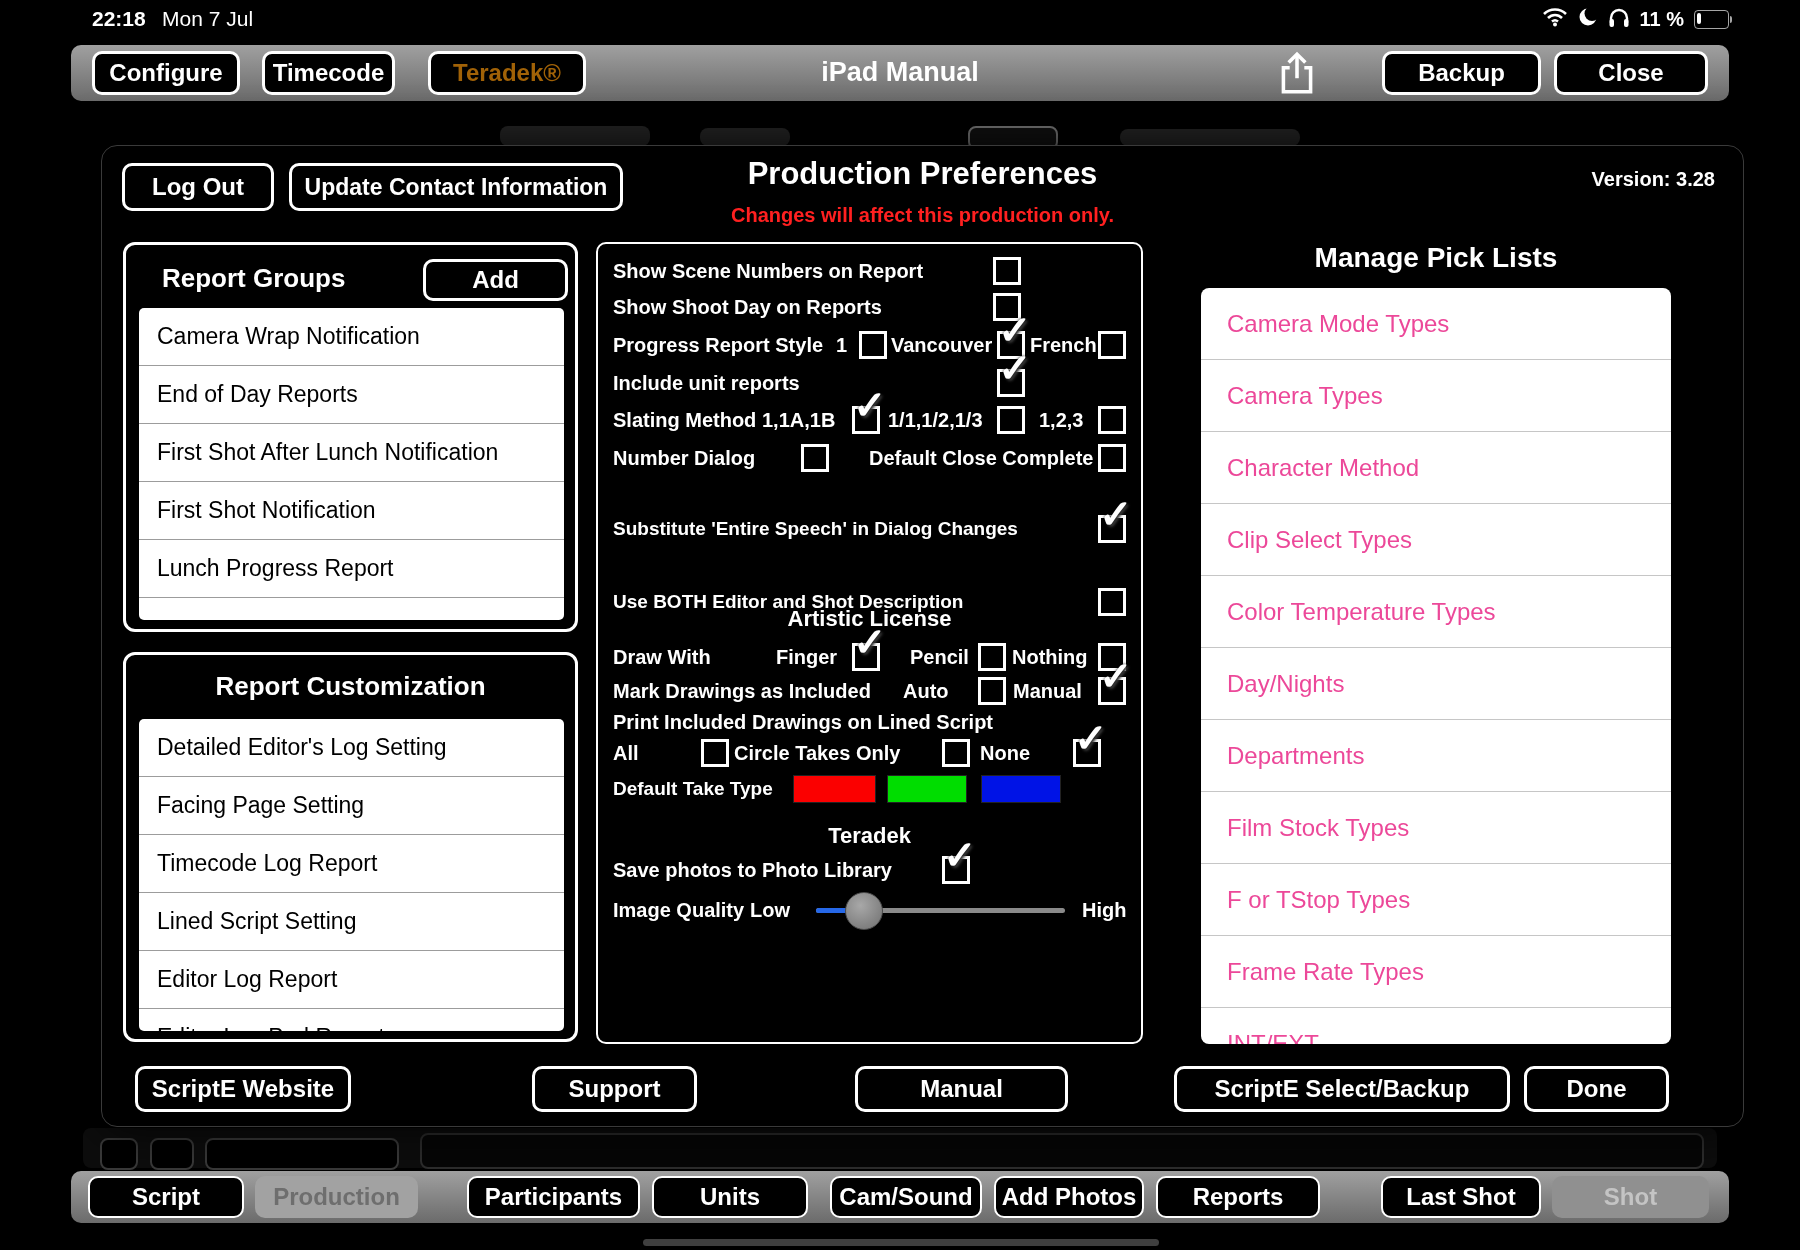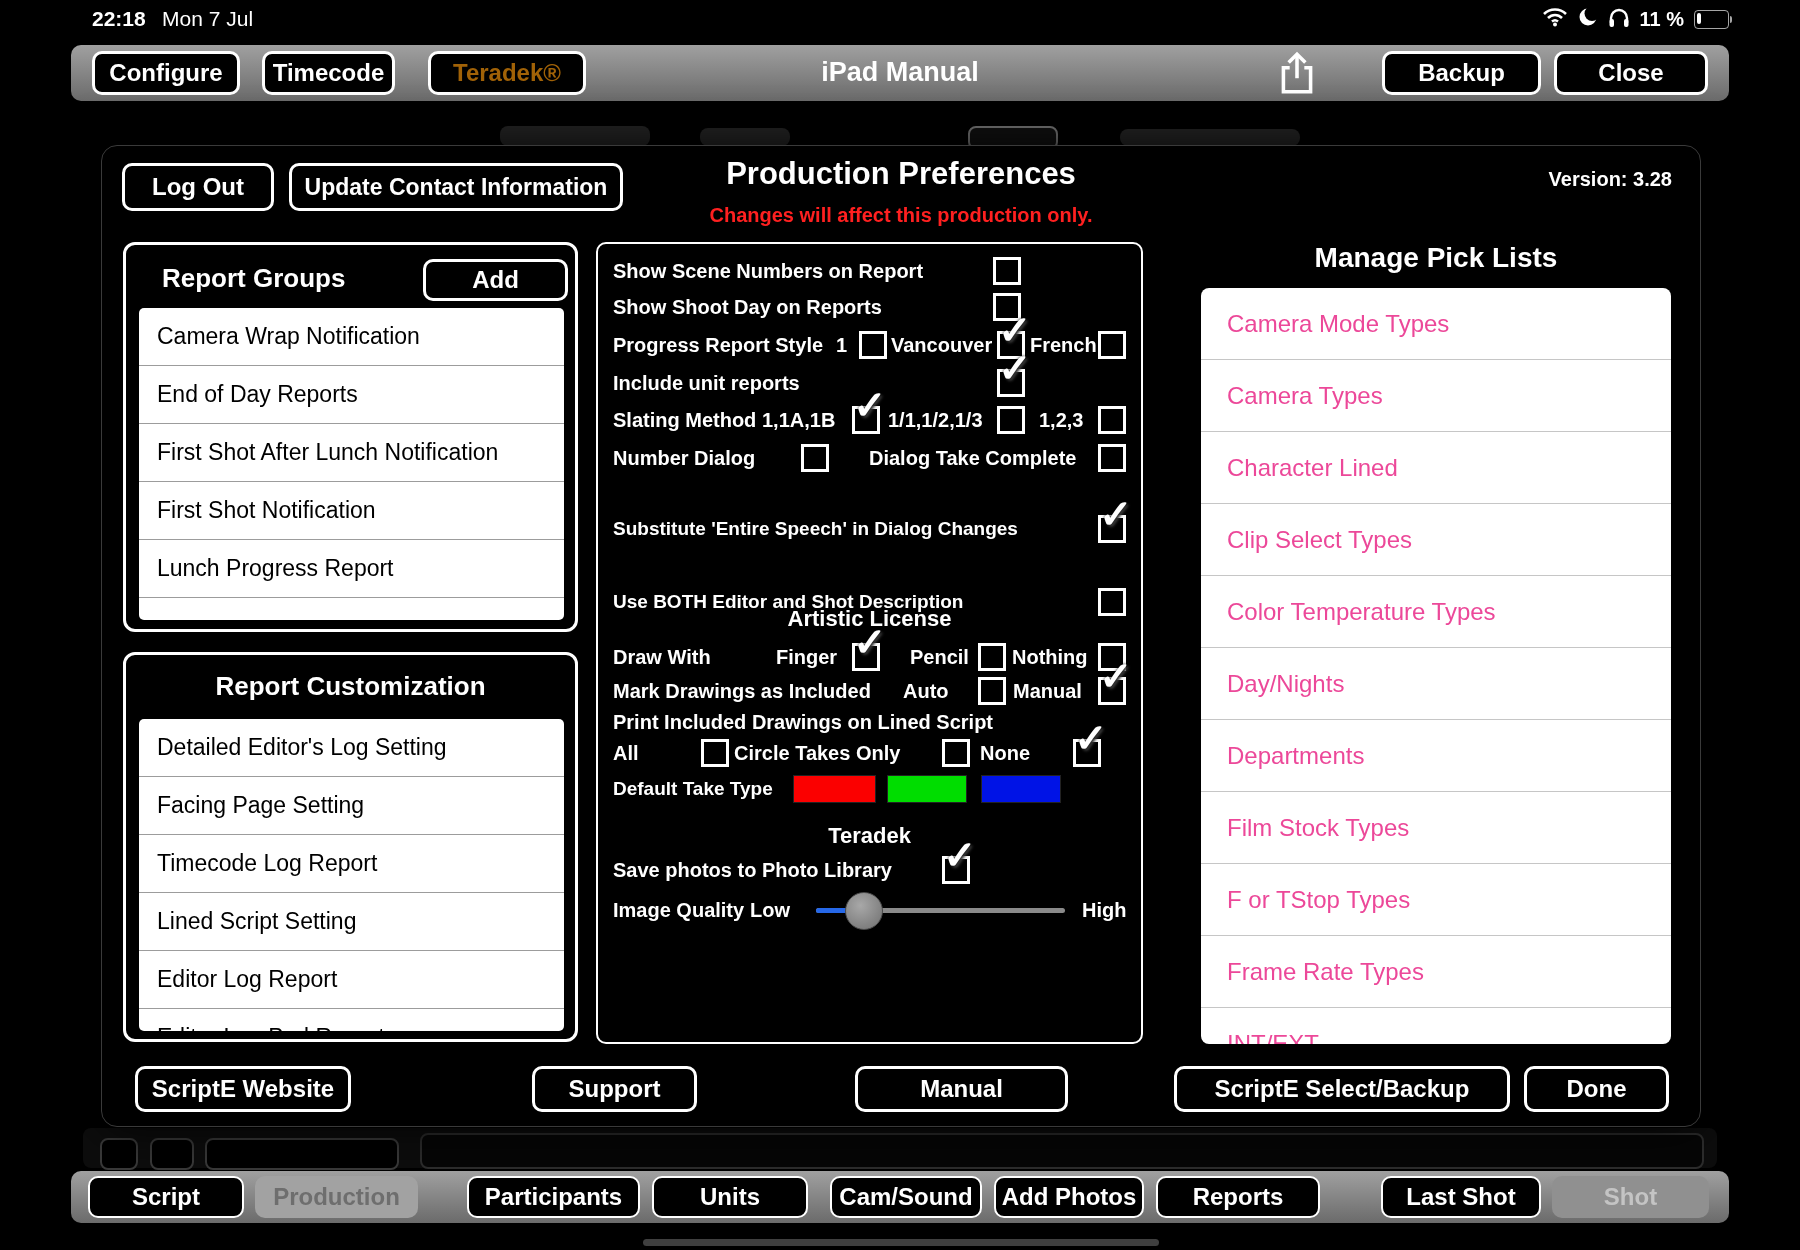--- a/index.html
+++ b/index.html
@@ -93,21 +93,21 @@
 <div class="remnant" style="left:500px;top:126px;width:150px;height:20px;"></div>
 <div class="remnant" style="left:700px;top:128px;width:90px;height:18px;"></div>
 <div class="remnant" style="left:968px;top:126px;width:86px;height:20px;border:2px solid #777;background:#111;"></div>
 <div class="remnant" style="left:1120px;top:129px;width:180px;height:17px;"></div>
 <div class="remnant" style="left:83px;top:1128px;width:1634px;height:40px;background:#0d0d0d;"></div>
 <div class="remnant" style="left:100px;top:1138px;width:34px;height:28px;background:#000;border:2px solid #3a3a3a;"></div>
 <div class="remnant" style="left:150px;top:1138px;width:40px;height:28px;background:#000;border:2px solid #3a3a3a;"></div>
 <div class="remnant" style="left:205px;top:1138px;width:190px;height:28px;background:#000;border:2px solid #3a3a3a;"></div>
 <div class="remnant" style="left:420px;top:1133px;width:1280px;height:32px;background:#060606;border:2px solid #2d2d2d;"></div>
 
-<div class="abs" style="left:101px;top:145px;width:1598px;height:980px;background:#000;border:1px solid #3a3a3a;border-radius:16px;box-shadow:0 0 50px rgba(0,0,0,.9);">
+<div class="abs" style="left:101px;top:145px;width:1598px;height:980px;background:#000;border:1px solid #3a3a3a;border-radius:16px;box-shadow:0 0 50px rgba(0,0,0,.9);padding-left:43px;">
 
   <div class="btn" style="left:20px;top:17px;width:152px;height:48px;font-size:24px;">
     <span>Log Out</span>
   </div>
   <div class="btn" style="left:187px;top:17px;width:334px;height:48px;font-size:23px;">
     <span>Update Contact Information</span>
   </div>
   <div class="ctitle" style="top:10px;font-size:31px;">Production Preferences</div>
   <div class="ctitle" style="top:58px;font-size:20px;color:#ff2020;">Changes will affect this production only.</div>
   <div class="abs b" style="right:28px;top:22px;font-size:20px;">Version: 3.28</div>
@@ -172,21 +172,21 @@
           <span class="tick">✓</span>
         </span>
       <span class="plabel" style="left:290px;">1/1,1/2,1/3</span>
       <span class="cb" style="left:399px;"></span>
       <span class="plabel" style="left:441px;">1,2,3</span>
       <span class="cb" style="left:500px;"></span>
     </div>
     <div class="prow" style="top:196px;">
       <span class="plabel" style="left:15px;">Number Dialog</span>
       <span class="cb" style="left:203px;"></span>
-      <span class="plabel" style="left:271px;">Dialog Take Complete</span>
+      <span class="plabel" style="left:271px;">Default Close Complete</span>
       <span class="cb" style="left:500px;"></span>
     </div>
     <div class="prow" style="top:267px;font-size:19px;">
       <span class="plabel" style="left:15px;">Substitute 'Entire Speech' in Dialog Changes</span>
       <span class="cb checked" style="left:500px;">
           <span class="tick">✓</span>
         </span>
     </div>
     <div class="prow" style="top:304px;font-size:19px;margin-top:36px;">
       <span class="plabel" style="left:15px;">Use BOTH Editor and Shot Description</span>
@@ -255,21 +255,21 @@
       <span class="plabel" style="left:484px;">High</span>
     </div>
   </div>
 
   <div class="ctitle" style="left:1099px;right:auto;width:470px;top:96px;font-size:28px;">
     <span>Manage Pick Lists</span>
   </div>
   <div class="whitelist" style="left:1099px;top:142px;width:470px;height:756px;border-radius:8px;">
     <div class="pickitem">Camera Mode Types</div>
     <div class="pickitem">Camera Types</div>
-    <div class="pickitem">Character Lined</div>
+    <div class="pickitem">Character Method</div>
     <div class="pickitem">Clip Select Types</div>
     <div class="pickitem">Color Temperature Types</div>
     <div class="pickitem">Day/Nights</div>
     <div class="pickitem">Departments</div>
     <div class="pickitem">Film Stock Types</div>
     <div class="pickitem">F or TStop Types</div>
     <div class="pickitem">Frame Rate Types</div>
     <div class="pickitem">INT/EXT</div>
   </div>
 

